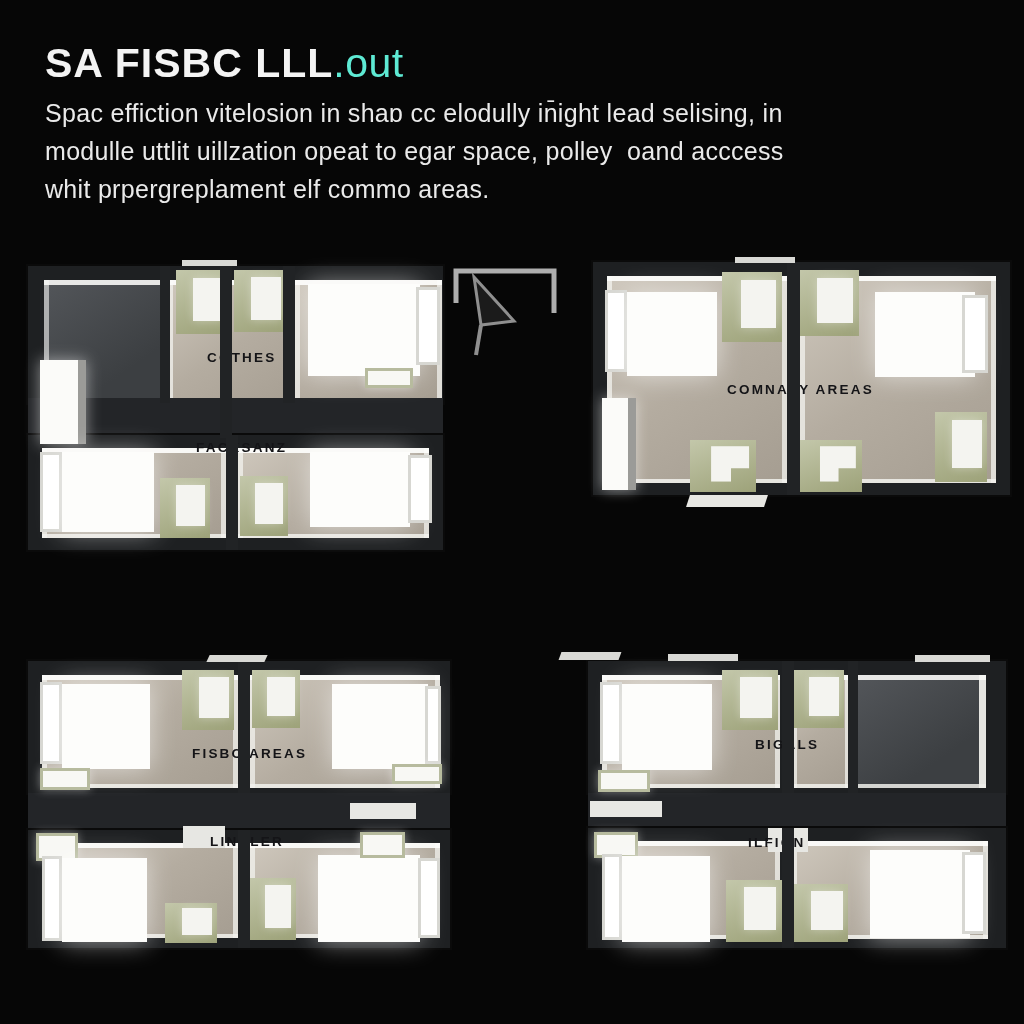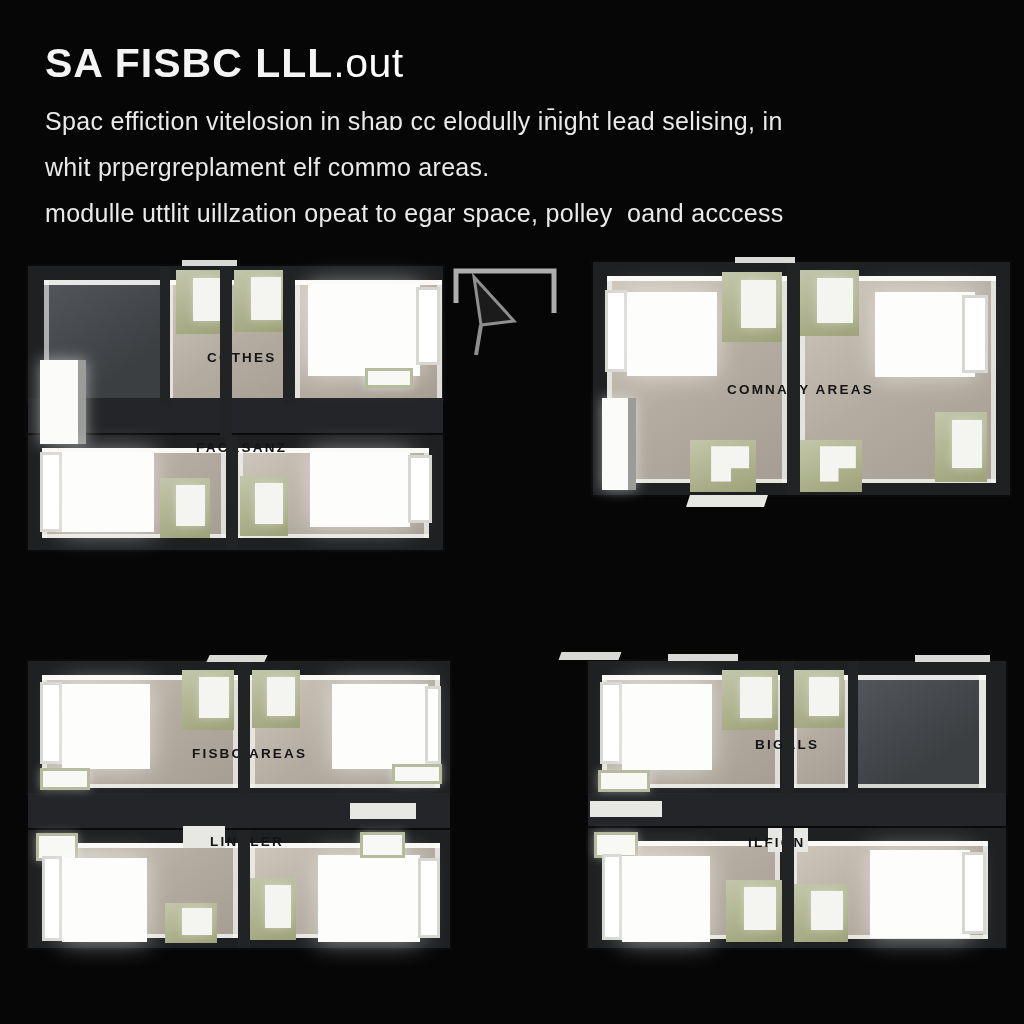--- a/index.html
+++ b/index.html
@@ -7,23 +7,23 @@
     position:relative;width:1024px;height:1024px;overflow:hidden;
     background:#060606;
     font-family:"Liberation Sans","DejaVu Sans",sans-serif;
   }
   
   .title{
     position:absolute;left:45px;top:40px;margin:0;
     font-size:41px;font-weight:800;letter-spacing:1px;color:#f4f4f4;
     white-space:nowrap;
   }
-  .title .suffix{font-weight:400;letter-spacing:0.5px;color:#ffffff;}
+  .title .suffix{font-weight:400;letter-spacing:0.5px;color:#5eead4;}
   .desc{position:absolute;left:45px;top:94px;color:#eaeaea;font-size:25px;font-weight:400;}
-  .desc-line{white-space:pre;line-height:38px;letter-spacing:0.3px;margin-top:8px;}
+  .desc-line{white-space:pre;line-height:38px;letter-spacing:0.3px;}
   
   .module{position:absolute;background:#1e2022;box-shadow:0 0 0 2px #0a0a0a;}
   .corridor{position:absolute;background:#232528;}
   .floor{
     position:absolute;
     background:linear-gradient(145deg,#cfc8bd 0%,#b4ac a0 50%,#a59d91 100%);
     background:linear-gradient(145deg,#cfc8bd 0%,#b4aca0 50%,#a59d91 100%);
     box-shadow:inset 0 5px 0 rgba(252,252,250,.95),
                inset 5px 0 0 rgba(243,243,239,.75),
                inset -5px 0 0 rgba(243,243,239,.75),
@@ -56,22 +56,22 @@
   .compass{position:absolute;z-index:2;}
 </style>
 </head>
 <body>
 
 <div class="stage">
 
   <h1 class="title"><span>SA FISBC LLL</span><span class="suffix">.out</span></h1>
   <div class="desc">
     <div class="desc-line">Spac effiction vitelosion in shaɒ cc elodully in̄ight lead selising, in</div>
+    <div class="desc-line">modulle uttlit uillzation opeat to egar space, polley  oand acccess</div>
     <div class="desc-line">whit prpergreplament elf commo areas.</div>
-    <div class="desc-line">modulle uttlit uillzation opeat to egar space, polley  oand acccess</div>
   </div>
 
   <svg class="compass" style="left:438px;top:255px;" width="132" height="102" viewBox="0 0 132 102">
     <polyline points="18,48 18,16 116,16 116,58" fill="none" stroke="#aeaeae" stroke-width="5"></polyline>
     <polygon points="36,22 76,66 43,70" fill="rgba(130,130,130,0.18)" stroke="#8f8f8f" stroke-width="3"></polygon>
     <polyline points="43,70 38,100" fill="none" stroke="#8f8f8f" stroke-width="4"></polyline>
   </svg>
 
   <div class="module" style="left:28px;top:266px;width:415px;height:137px;">
     <div class="floor dark" style="left:16px;top:14px;width:128px;height:123px;"></div>

